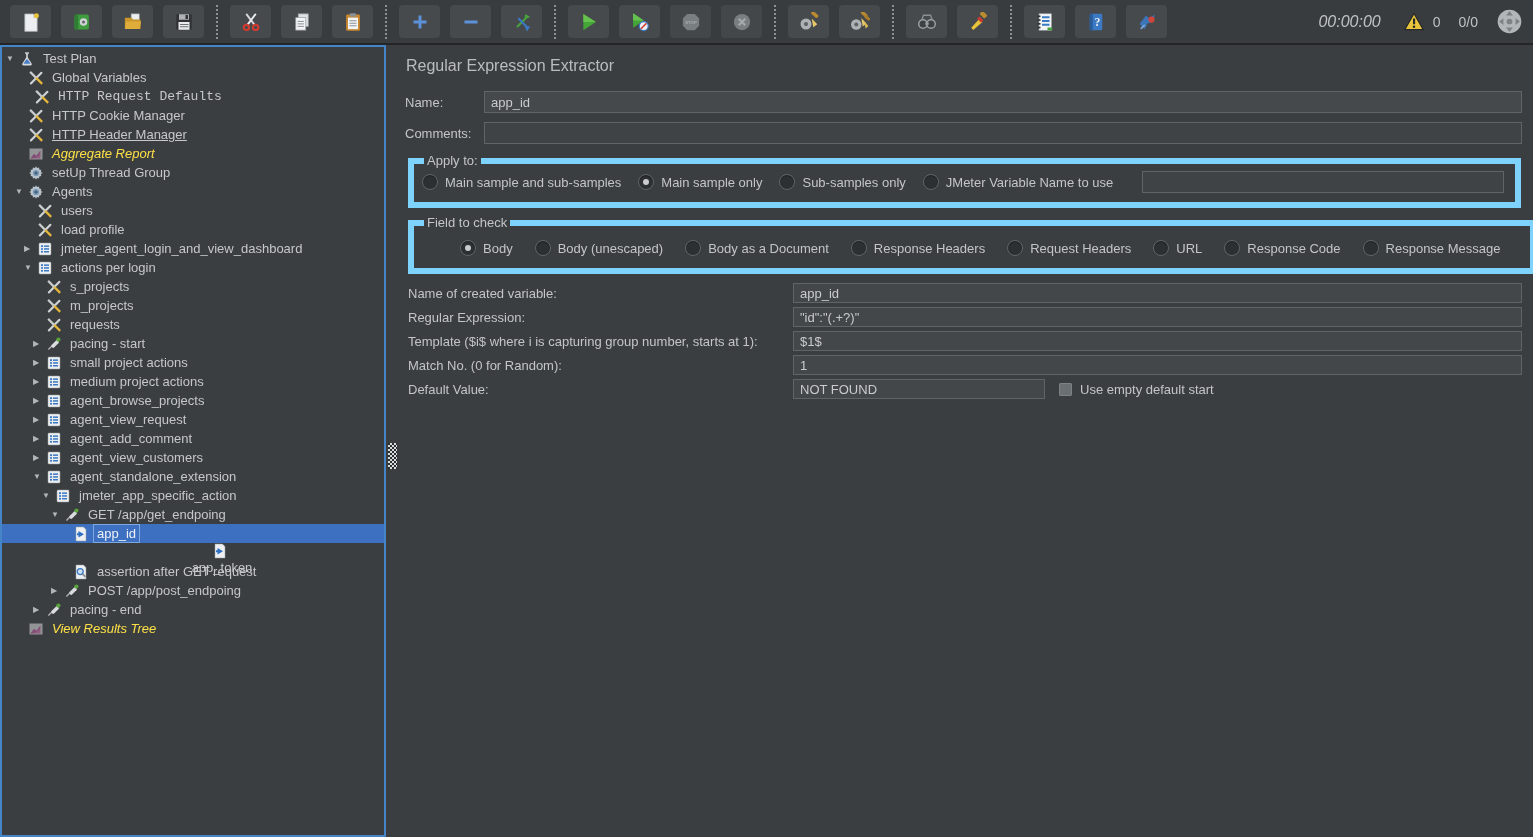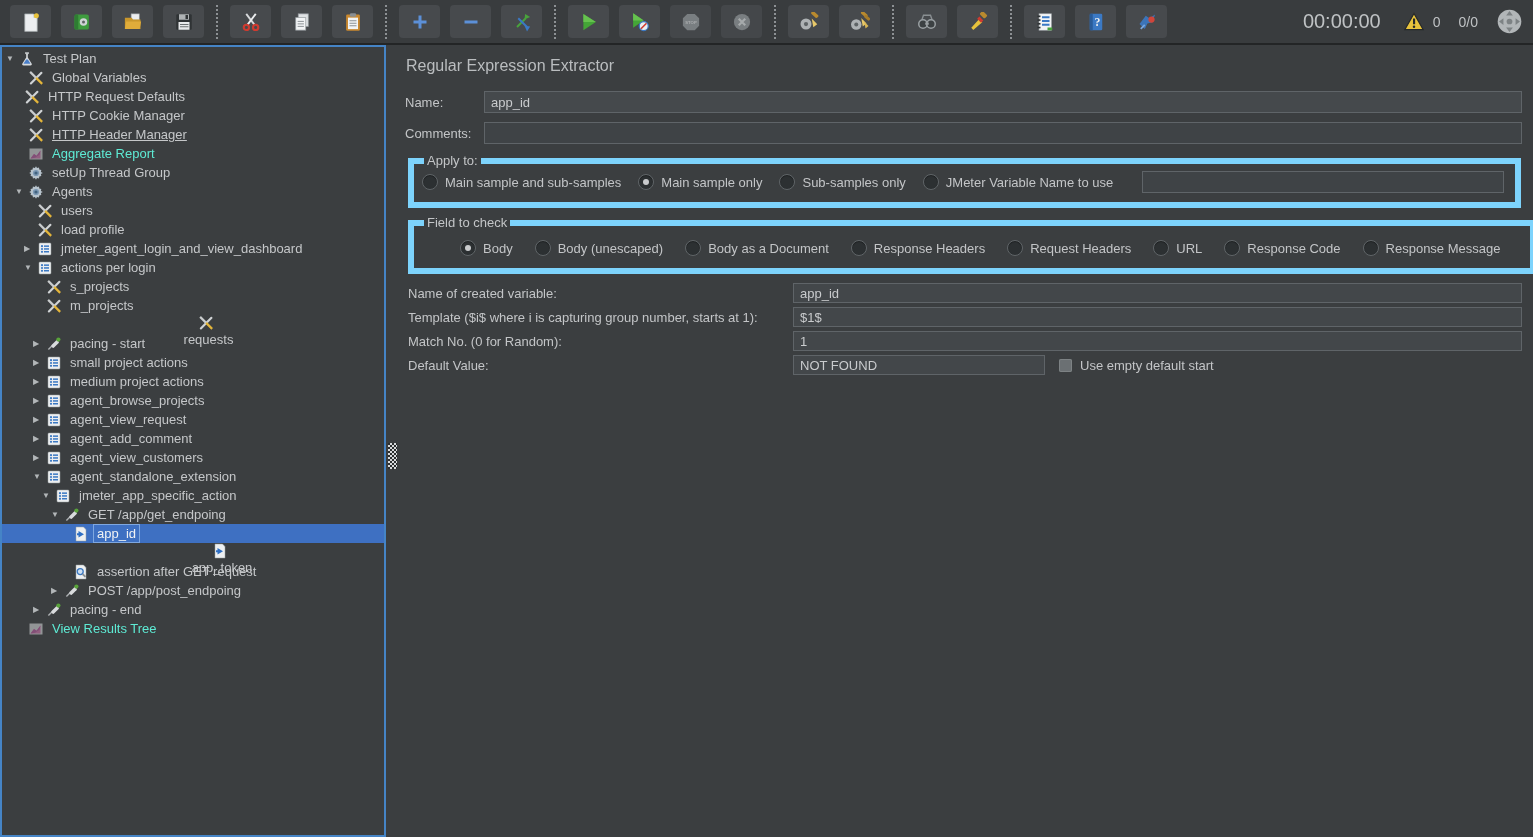--- a/index.html
+++ b/index.html
@@ -24,21 +24,21 @@
     display:flex;align-items:center;justify-content:center;margin-right:10px;
   }
   .tb-btn.disabled{opacity:.8;}
   .tb-ic{display:inline-flex;}
   .tb-ic svg{width:20px;height:20px;}
   .tb-sep{
     width:0;height:34px;border-left:2px dotted #8d9194;
     margin:0 12px 0 2px;flex:none;
   }
   .tb-right{margin-left:auto;display:flex;align-items:center;}
-  .timer{font-size:20px;color:#bfc2c4;margin-right:22px;}
+  .timer{font-size:16px;color:#bfc2c4;margin-right:22px;font-style:italic;}
   .warn{display:flex;align-items:center;margin-right:18px;}
   .warn-icon svg{width:22px;height:20px;display:block;}
   .warn-count{font-size:14px;color:#bfc2c4;margin-left:8px;}
   .threads{font-size:14px;color:#bfc2c4;margin-right:18px;}
   .remote svg{width:27px;height:27px;display:block;}
 
   
   .content{flex:1;display:flex;min-height:0;}
   .tree-panel{
     width:386px;flex:none;box-sizing:border-box;
@@ -48,21 +48,21 @@
   .divider{width:16px;flex:none;position:relative;}
   .grip{
     position:absolute;left:2px;top:398px;width:9px;height:26px;
     background:repeating-conic-gradient(#d8dadc 0% 25%, #2b2e2f 0% 50%) 0 0/4px 4px;
   }
 
   
   .tree-row{height:19px;display:flex;align-items:center;font-size:13px;white-space:nowrap;cursor:default;}
   .tree-row.selected{background:#3e70c2;}
   .tree-row.selected .tree-label{box-shadow:0 0 0 1px #7ea7e0;color:#f0f2f4;}
-  .tree-row.disabled .tree-label{color:#5eead4;}
+  .tree-row.disabled .tree-label{color:#fde047;font-style:italic;}
   .tree-row.disabled .tree-icon{opacity:.5;}
   .tree-arrow{width:13px;flex:none;font-size:8px;color:#b2b6b8;line-height:19px;}
   .tree-icon{width:16px;height:16px;flex:none;margin-right:5px;display:inline-flex;}
   .tree-icon svg{width:16px;height:16px;}
   .tree-label{padding:0 3px;line-height:17px;}
 
   
   .main{flex:1;min-width:0;box-sizing:border-box;padding:10px 11px 0 3px;}
   .title{font-size:16px;color:#babdbf;margin:2px 0 16px 1px;}
   .frow{display:flex;align-items:center;margin-bottom:9px;}
@@ -377,21 +377,21 @@
           <span class="tree-arrow"></span>
           <span class="tree-icon">
             <svg viewBox="0 0 16 16">
               <rect x="7.1" y="-0.5" width="2.2" height="17" rx="1" transform="rotate(45 8 8)" fill="#d0d3d5"></rect>
               <rect x="7.1" y="-0.5" width="2.2" height="8.5" transform="rotate(-45 8 8)" fill="#c9cccd"></rect>
               <rect x="7.1" y="8" width="2.2" height="8.5" transform="rotate(-45 8 8)" fill="#e3b53a"></rect>
             </svg>
           </span>
           <span class="tree-label">Global Variables</span>
         </div>
-        <div class="tree-row" style="padding-left: 9px;">
+        <div class="tree-row" style="padding-left: 19px; font-family: Liberation Mono, monospace;">
           <span class="tree-arrow"></span>
           <span class="tree-icon">
             <svg viewBox="0 0 16 16">
               <rect x="7.1" y="-0.5" width="2.2" height="17" rx="1" transform="rotate(45 8 8)" fill="#d0d3d5"></rect>
               <rect x="7.1" y="-0.5" width="2.2" height="8.5" transform="rotate(-45 8 8)" fill="#c9cccd"></rect>
               <rect x="7.1" y="8" width="2.2" height="8.5" transform="rotate(-45 8 8)" fill="#e3b53a"></rect>
             </svg>
           </span>
           <span class="tree-label">HTTP Request Defaults</span>
         </div>
@@ -517,21 +517,21 @@
           <span class="tree-arrow"></span>
           <span class="tree-icon">
             <svg viewBox="0 0 16 16">
               <rect x="7.1" y="-0.5" width="2.2" height="17" rx="1" transform="rotate(45 8 8)" fill="#d0d3d5"></rect>
               <rect x="7.1" y="-0.5" width="2.2" height="8.5" transform="rotate(-45 8 8)" fill="#c9cccd"></rect>
               <rect x="7.1" y="8" width="2.2" height="8.5" transform="rotate(-45 8 8)" fill="#e3b53a"></rect>
             </svg>
           </span>
           <span class="tree-label">m_projects</span>
         </div>
-        <div class="tree-row" style="padding-left: 31px; flex-direction: column;">
+        <div class="tree-row" style="padding-left: 31px;">
           <span class="tree-arrow"></span>
           <span class="tree-icon">
             <svg viewBox="0 0 16 16">
               <rect x="7.1" y="-0.5" width="2.2" height="17" rx="1" transform="rotate(45 8 8)" fill="#d0d3d5"></rect>
               <rect x="7.1" y="-0.5" width="2.2" height="8.5" transform="rotate(-45 8 8)" fill="#c9cccd"></rect>
               <rect x="7.1" y="8" width="2.2" height="8.5" transform="rotate(-45 8 8)" fill="#e3b53a"></rect>
             </svg>
           </span>
           <span class="tree-label">requests</span>
         </div>
@@ -817,20 +817,24 @@
               <span class="radio-circle"></span>
               <span class="radio-label">Response Message</span>
             </div>
           </div>
       </fieldset>
 
       <div class="param-rows">
           <div class="param-row">
             <div class="plabel">Name of created variable:</div>
             <input value="app_id" style="">
+          </div>
+          <div class="param-row">
+            <div class="plabel">Regular Expression:</div>
+            <input value="&quot;id&quot;:&quot;(.+?)&quot;" style="">
           </div>
           <div class="param-row">
             <div class="plabel">Template ($i$ where i is capturing group number, starts at 1):</div>
             <input value="$1$" style="">
           </div>
           <div class="param-row">
             <div class="plabel">Match No. (0 for Random):</div>
             <input value="1" style="">
           </div>
           <div class="param-row short">

